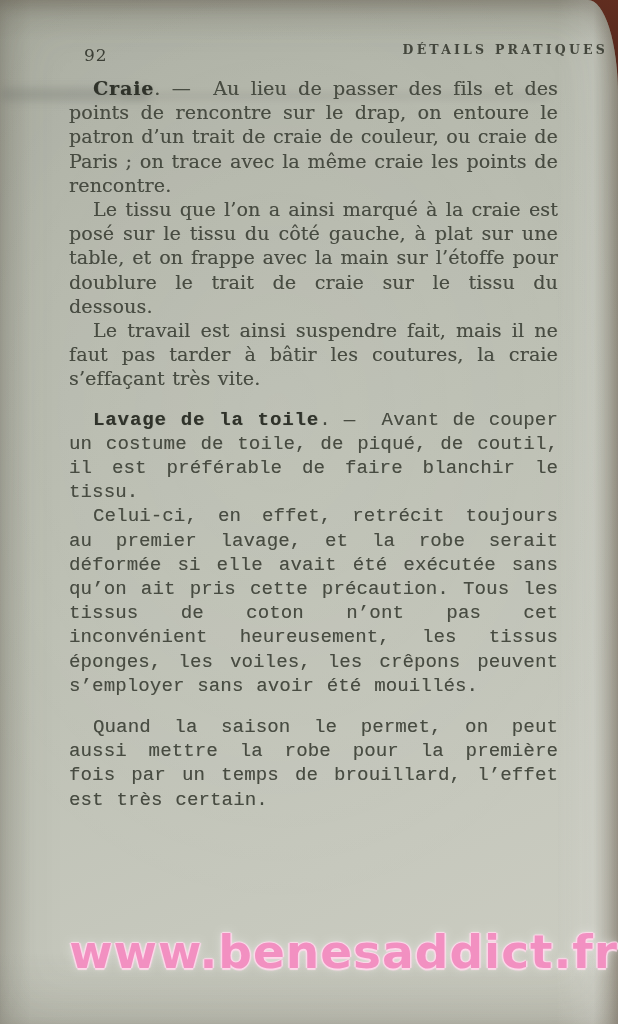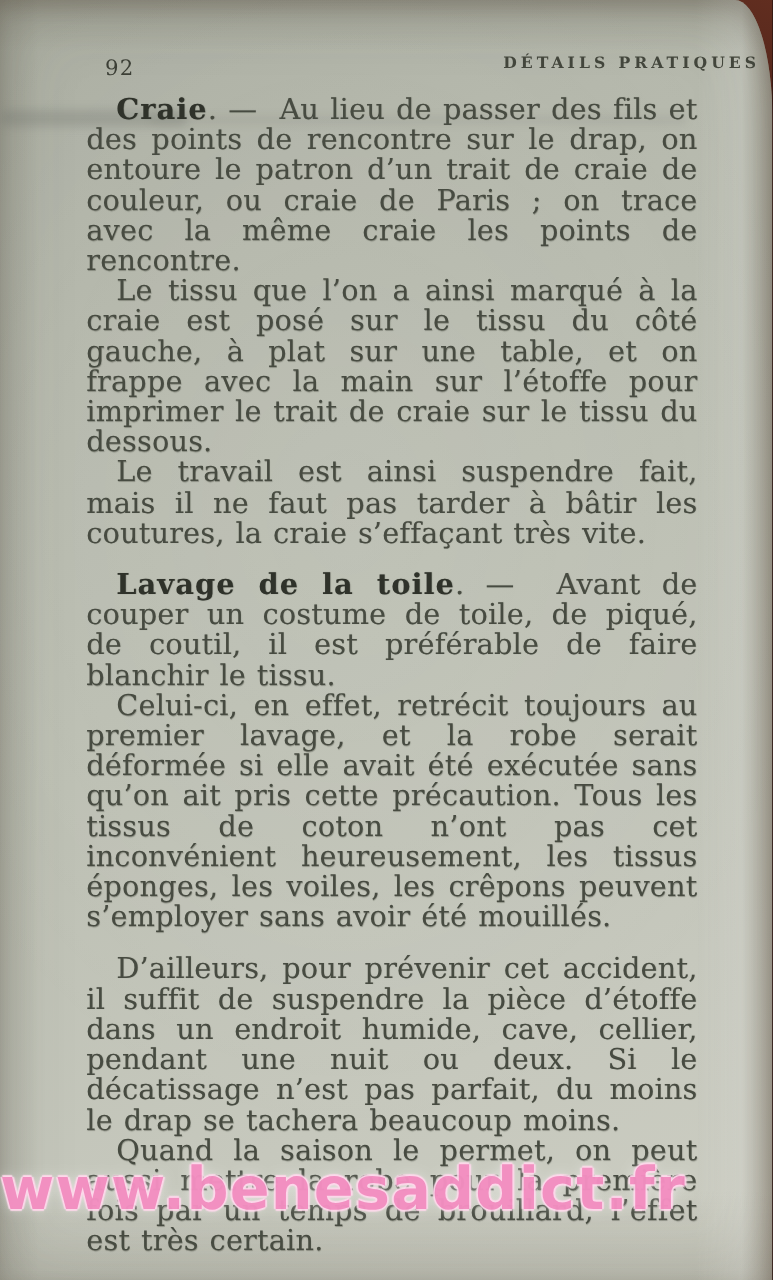--- a/index.html
+++ b/index.html
@@ -46,37 +46,37 @@
     font-size:17px;color:#3c3f36;letter-spacing:1px;text-align:right;
   }
   .running-title{
     position:absolute;left:0;right:10px;top:42px;text-align:right;
     font-size:12.5px;font-weight:bold;letter-spacing:3.2px;
     color:#43463c;
   }
   
   .content{
     position:absolute;left:69px;top:76px;width:489px;
-    font-size:23px;line-height:24.2px;
+    font-size:19px;line-height:24.2px;
     text-align:justify;
     color:#474b41;
     letter-spacing:.15px;
     word-spacing:1.2px;
     text-shadow:.3px .4px .6px rgba(62,65,56,.38);
   }
-  .sec + .sec{margin-top:17px;}
+  .sec + .sec{margin-top:17px;font-family:Liberation Mono, monospace;}
   .para{margin:0;text-indent:24px;}
   .term{
     font-weight:bold;letter-spacing:.9px;color:#2f322a;
     text-shadow:.4px .4px .7px rgba(45,48,40,.45);
   }
   
   .watermark{
     position:absolute;left:0;right:0;top:924px;
-    text-align:left;white-space:nowrap;
+    text-align:right;white-space:nowrap;
     font-family:"DejaVu Sans","Liberation Sans",sans-serif;
     font-weight:bold;font-size:47px;letter-spacing:1px;
     color:#f48fc2;
     text-shadow:
       0 0 1px #ffd9ec, 1.5px 0 1px #ffd9ec, -1.5px 0 1px #ffd9ec,
       0 1.5px 1px #ffd9ec, 0 -1.5px 1px #ffd9ec,
       0 0 10px rgba(255,255,255,.55);
     opacity:.97;
   }
 </style>
@@ -89,31 +89,30 @@
     <div class="smudge-a"></div>
     <div class="smudge-b"></div>
 
     <span class="pageno">92</span>
     <div class="running-title">DÉTAILS PRATIQUES</div>
 
     <div class="content">
 
       <div class="sec">
         <p class="para"><span class="term">Craie</span><span>.&nbsp;—&nbsp; Au lieu de passer des fils et des points de rencontre sur le drap, on entoure le patron d’un trait de craie de couleur, ou craie de Paris&nbsp;; on trace avec la même craie les points de rencontre.</span></p>
-        <p class="para">Le tissu que l’on a ainsi marqué à la craie est posé sur le tissu du côté gauche, à plat sur une table, et on frappe avec la main sur l’étoffe pour imprimer le trait de craie sur le tissu du dessous.</p>
+        <p class="para">Le tissu que l’on a ainsi marqué à la craie est posé sur le tissu du côté gauche, à plat sur une table, et on frappe avec la main sur l’étoffe pour doublure le trait de craie sur le tissu du dessous.</p>
         <p class="para">Le travail est ainsi suspendre fait, mais il ne faut pas tarder à bâtir les coutures, la craie s’effaçant très vite.</p>
       </div>
 
       <div class="sec">
         <p class="para"><span class="term">Lavage de la toile</span><span>.&nbsp;—&nbsp; Avant de couper un costume de toile, de piqué, de coutil, il est préférable de faire blanchir le tissu.</span></p>
         <p class="para">Celui-ci, en effet, retrécit toujours au premier lavage, et la robe serait déformée si elle avait été exécutée sans qu’on ait pris cette précaution. Tous les tissus de coton n’ont pas cet inconvénient heureusement, les tissus éponges, les voiles, les crêpons peuvent s’employer sans avoir été mouillés.</p>
       </div>
 
       <div class="sec">
-        <p class="para">D’ailleurs, pour prévenir cet accident, il suffit de suspendre la pièce d’étoffe dans un endroit humide, cave, cellier, pendant une nuit ou deux. Si le décatissage n’est pas parfait, du moins le drap se tachera beaucoup moins.</p>
         <p class="para">Quand la saison le permet, on peut aussi mettre la robe pour la première fois par un temps de brouillard, l’effet est très certain.</p>
       </div>
 
 
     </div>
 
     <div class="watermark">www.benesaddict.fr</div>
   </div>
 </div>
 

